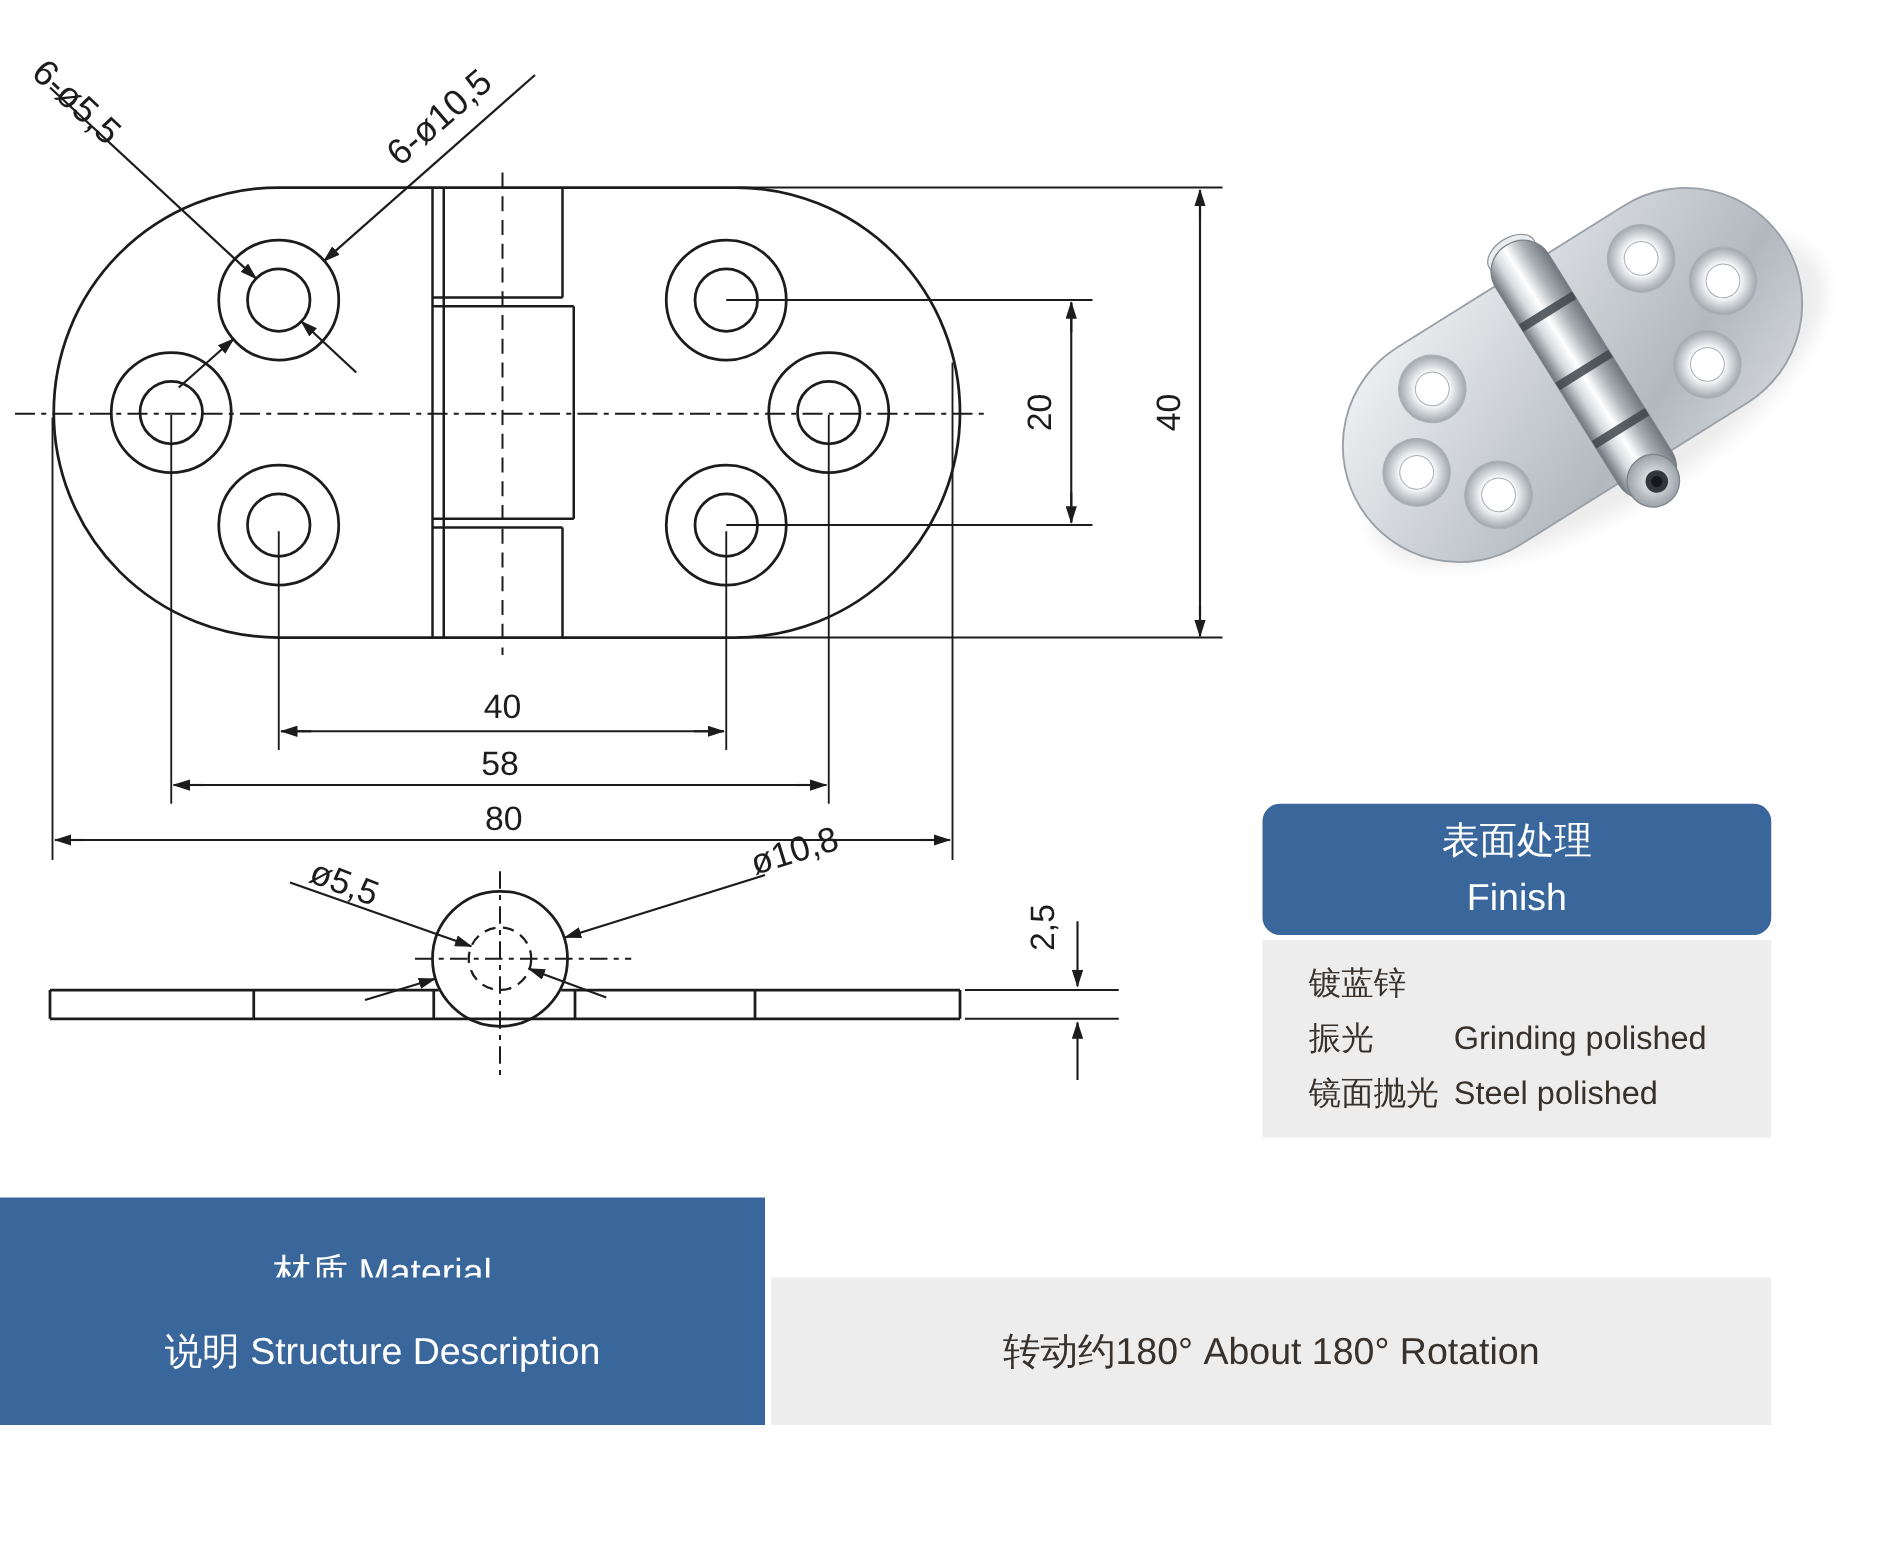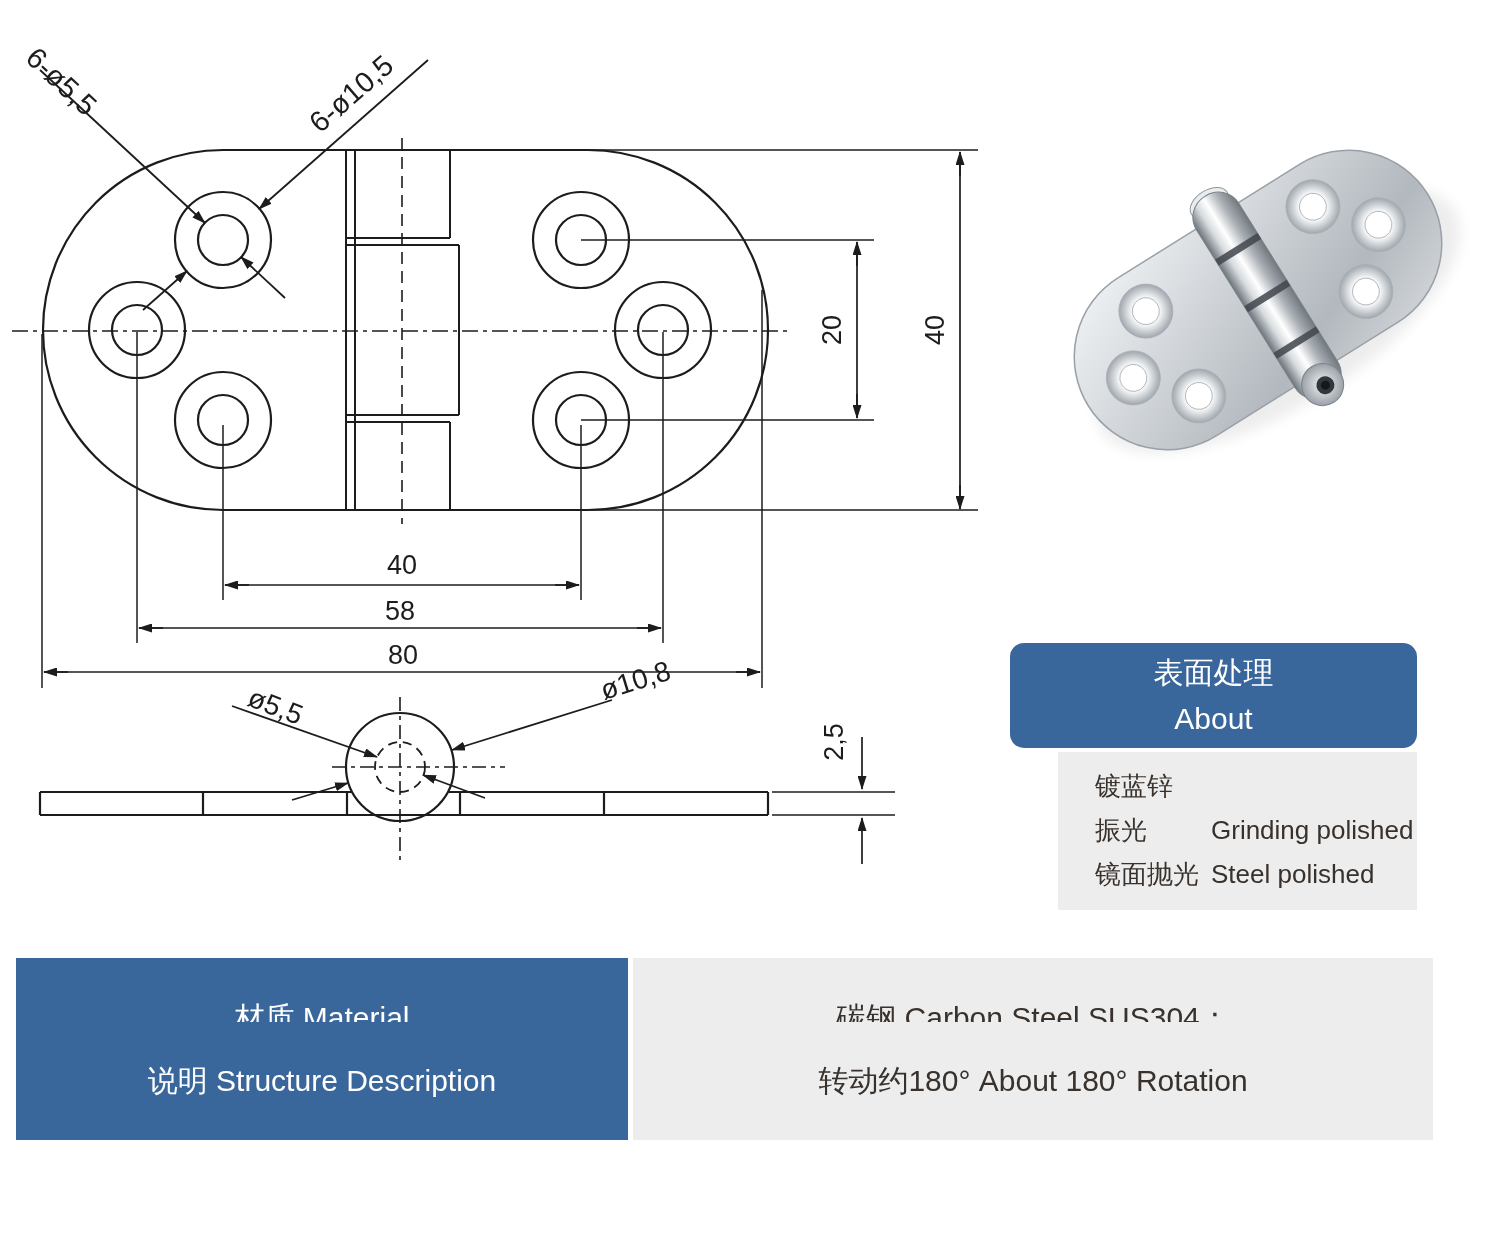--- a/index.html
+++ b/index.html
@@ -7,28 +7,28 @@
         font-family:"Liberation Sans","DejaVu Sans",sans-serif;}
   svg text{font-family:"Liberation Sans","DejaVu Sans",sans-serif;}
   #drawing{position:absolute;left:0;top:0;}
   #photo{position:absolute;left:1018px;top:88px;}
 
   
   .finish-panel{position:absolute;left:1010px;top:643px;width:407px;}
   .finish-header{background:var(--blue);border-radius:14px;color:#ffffff;height:105px;
                  display:flex;flex-direction:column;align-items:center;justify-content:center;
                  font-size:30px;line-height:46px;position:relative;z-index:2;text-align:center;}
-  .finish-body{background:var(--gray);margin-top:4px;padding:12px 0 14px 0;margin-left:48px;}
+  .finish-body{background:var(--gray);margin-top:4px;padding:12px 0 14px 0;}
   .finish-row{display:flex;align-items:center;height:44px;padding-left:37px;
               font-size:26px;color:#38312c;}
   .finish-row .zh{width:116px;flex:0 0 116px;}
   .finish-row .en{flex:1;}
 
   
-  .spec-row{position:absolute;left:0;width:1374px;display:flex;margin-left:16px;}
+  .spec-row{position:absolute;left:0;width:1374px;display:flex;}
   .spec-row .cell-label{width:612px;flex:0 0 612px;background:var(--blue);color:#ffffff;
         display:flex;align-items:center;justify-content:center;font-size:30px;}
   .spec-row .gap{width:5px;flex:0 0 5px;background:#ffffff;}
   .spec-row .cell-value{width:800px;flex:0 0 800px;background:var(--gray);color:#38312c;
         display:flex;align-items:center;justify-content:center;font-size:30px;}
 </style>
 </head>
 <body>
 
 <div class="page" style="--blue:#3A679B;--gray:#EDEDED;">
@@ -212,41 +212,40 @@
         <circle cx="250" cy="318" r="21" fill="url(#capGrad)" stroke="#7a8187"></circle>
         <circle cx="252" cy="320" r="9" fill="#32373c"></circle>
         <circle cx="252" cy="320" r="4.5" fill="#15181b"></circle>
       </g>
     </g>
   </svg>
 
   <div class="finish-panel">
     <div class="finish-header">
       <div>表面处理</div>
-      <div>About</div>
+      <div>Finish</div>
     </div>
     <div class="finish-body">
       <div class="finish-row">
         <span class="zh">镀蓝锌</span>
       </div>
       <div class="finish-row">
         <span class="zh">振光</span>
         <span class="en">Grinding polished</span>
       </div>
       <div class="finish-row">
         <span class="zh">镜面抛光</span>
         <span class="en">Steel polished</span>
       </div>
     </div>
   </div>
 
   <div class="spec-row" style="top:958px;height:120px;">
     <div class="cell-label">材质 Material</div>
     <div class="gap"></div>
-    <div class="cell-value">碳钢   Carbon Steel,SUS304；</div>
   </div>
   <div class="spec-row" style="top:1022px;height:118px;">
     <div class="cell-label">说明 Structure Description</div>
     <div class="gap"></div>
     <div class="cell-value">转动约180°   About 180° Rotation</div>
   </div>
 
 </div>
 
 </body></html>

